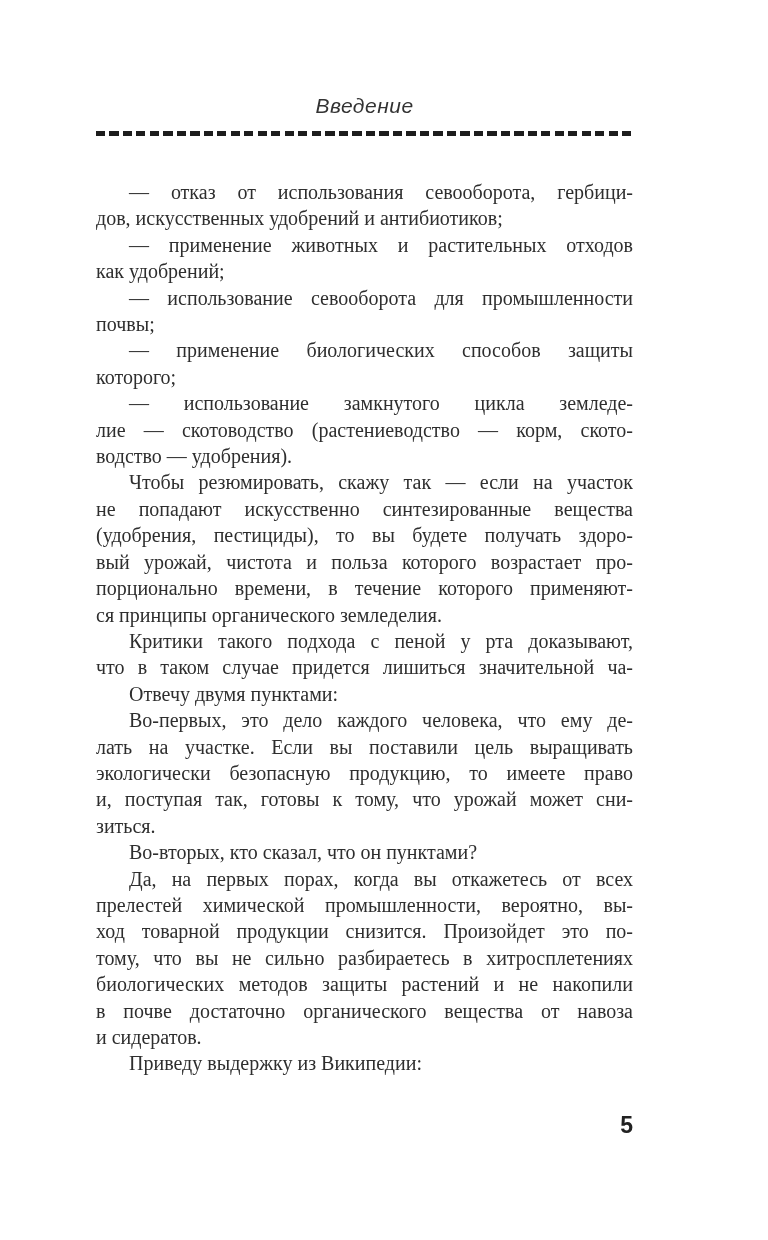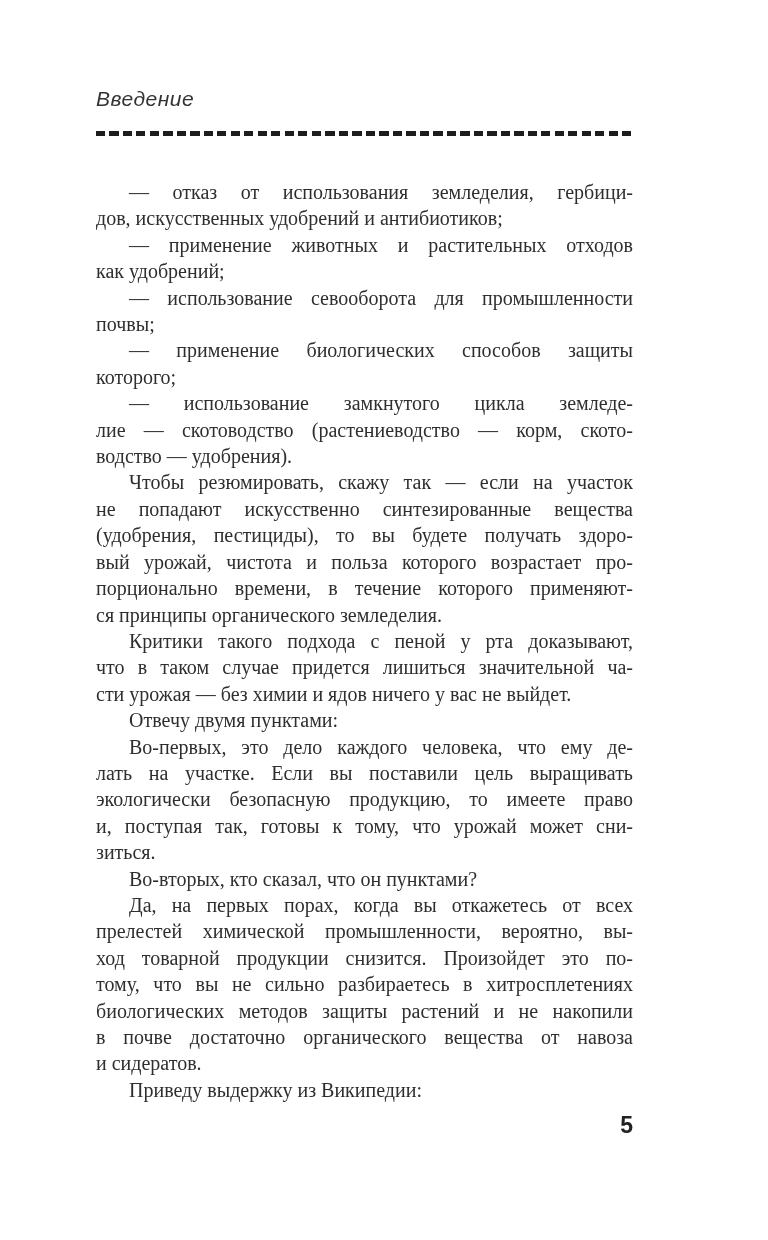--- a/index.html
+++ b/index.html
@@ -13,22 +13,22 @@
     height: 1240px;
     background: #ffffff;
     overflow: hidden;
   }
   .content-col {
     position: absolute;
     left: 96px;
     width: 537px;
   }
   .running-head {
-    top: 87px;
-    text-align: left;
+    top: 94px;
+    text-align: center;
     font-family: "Liberation Sans", sans-serif;
     font-style: italic;
     font-size: 21px;
     line-height: 24px;
     color: #333333;
     letter-spacing: 0.5px;
   }
   .dashed-rule {
     top: 131px;
     height: 5px;
@@ -71,21 +71,21 @@
 <body>
 
 <div class="page">
 
   <div class="content-col running-head">Введение</div>
 
   <div class="content-col dashed-rule"></div>
 
   <div class="content-col body-text" id="body-text">
       <div>
-        <div class="para-line first">— отказ от использования земледелия, гербици-</div>
+        <div class="para-line first">— отказ от использования севооборота, гербици-</div>
         <div class="para-line last">дов, искусственных удобрений и антибиотиков;</div>
       </div>
       <div>
         <div class="para-line first">— применение животных и растительных отходов</div>
         <div class="para-line last">как удобрений;</div>
       </div>
       <div>
         <div class="para-line first">— использование севооборота для промышленности</div>
         <div class="para-line last">почвы;</div>
       </div>
@@ -102,21 +102,20 @@
         <div class="para-line first">Чтобы резюмировать, скажу так — если на участок</div>
         <div class="para-line">не попадают искусственно синтезированные вещества</div>
         <div class="para-line">(удобрения, пестициды), то вы будете получать здоро-</div>
         <div class="para-line">вый урожай, чистота и польза которого возрастает про-</div>
         <div class="para-line">порционально времени, в течение которого применяют-</div>
         <div class="para-line last">ся принципы органического земледелия.</div>
       </div>
       <div>
         <div class="para-line first">Критики такого подхода с пеной у рта доказывают,</div>
         <div class="para-line">что в таком случае придется лишиться значительной ча-</div>
-        <div class="para-line last">сти урожая — без химии и ядов ничего у вас не выйдет.</div>
       </div>
       <div>
         <div class="para-line first last">Отвечу двумя пунктами:</div>
       </div>
       <div>
         <div class="para-line first">Во-первых, это дело каждого человека, что ему де-</div>
         <div class="para-line">лать на участке. Если вы поставили цель выращивать</div>
         <div class="para-line">экологически безопасную продукцию, то имеете право</div>
         <div class="para-line">и, поступая так, готовы к тому, что урожай может сни-</div>
         <div class="para-line last">зиться.</div>

